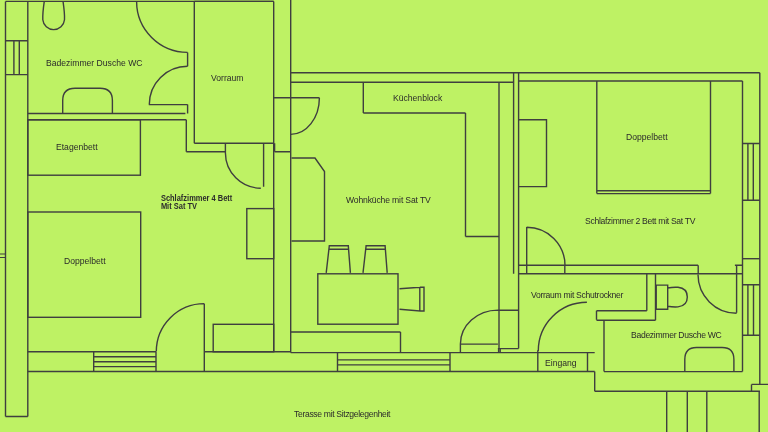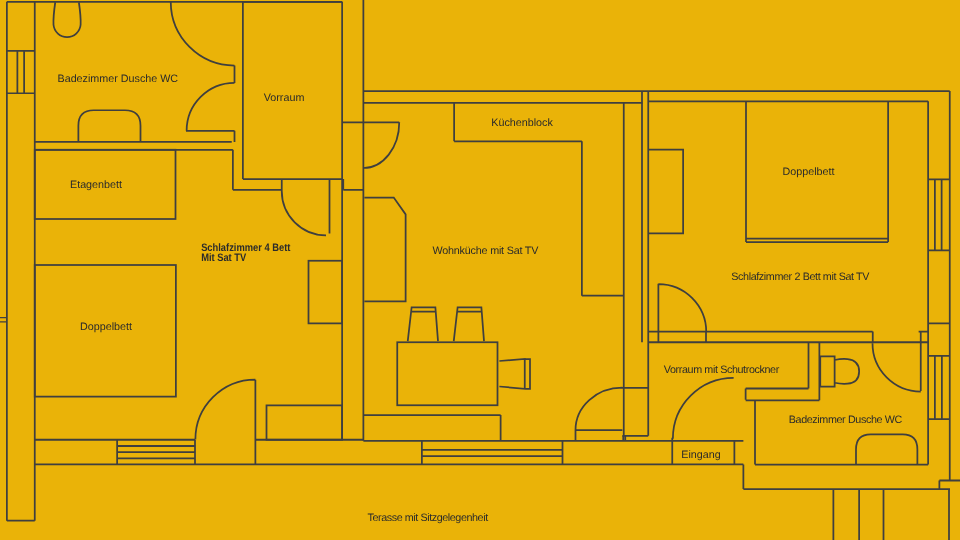--- a/index.html
+++ b/index.html
@@ -1,16 +1,16 @@
 <!DOCTYPE html>
 <html><head>
 <meta charset="utf-8">
 <style>
   html,body{margin:0;padding:0;background:#fff;}
-  .wrap{width:768px;height:432px;position:relative;overflow:hidden;background:#eab308;}
+  .wrap{width:768px;height:432px;position:relative;overflow:hidden;background:#bef264;}
   svg{display:block;}
   text{font-family:"Liberation Sans",sans-serif;fill:#2b2b2b;-webkit-font-smoothing:antialiased;}
 </style>
 </head>
 <body>
 <div class="wrap">
 <svg width="768" height="432" viewBox="0 0 768 432">
 <g fill="none" stroke="#3f3f3f" stroke-width="1.4" stroke-linecap="butt">
 
 <path d="M5.5,1.4 H273.7"></path>

